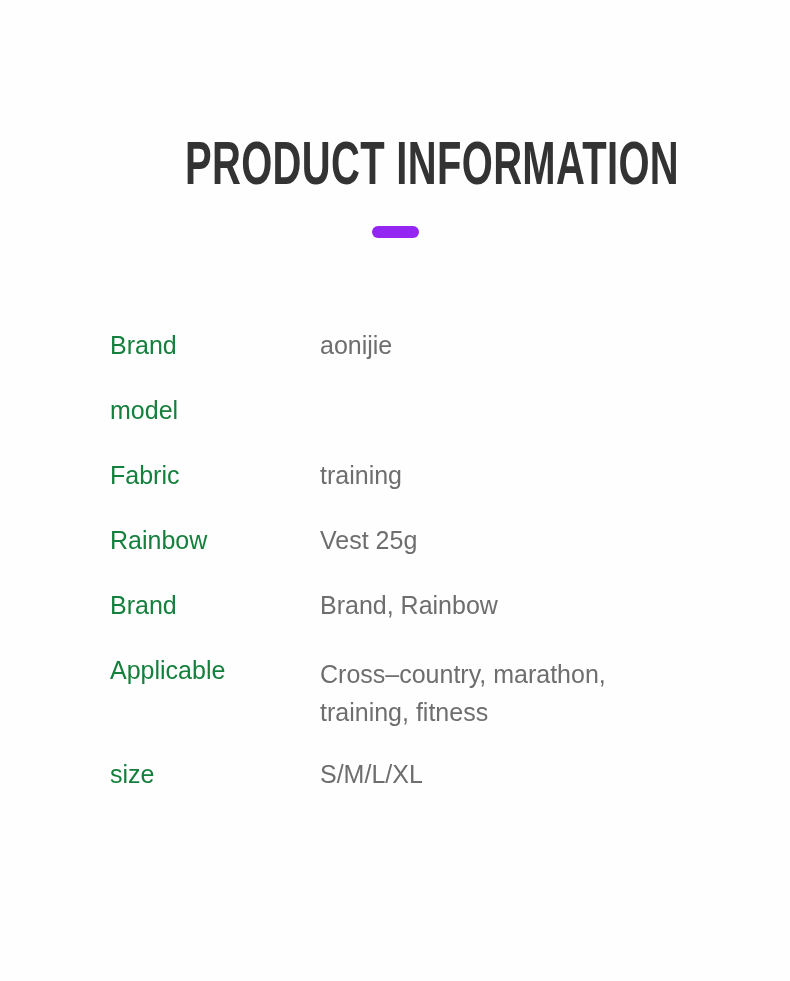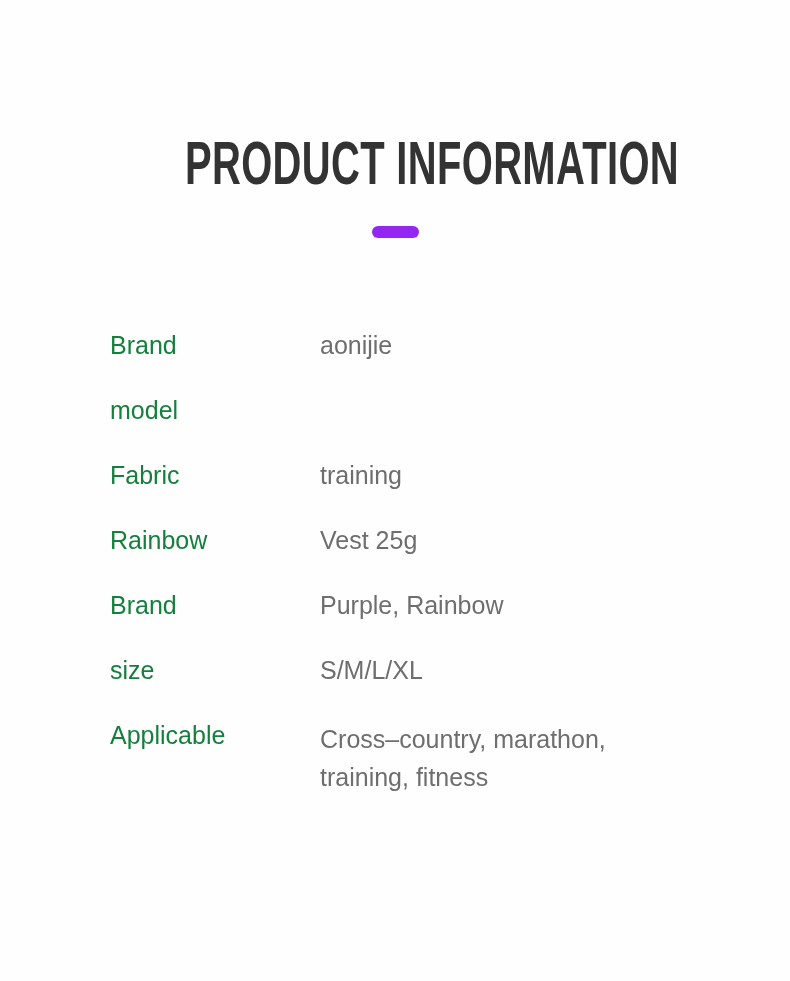--- a/index.html
+++ b/index.html
@@ -144,29 +144,29 @@
       <span class="spec-value single">training</span>
     </div>
 
     <div class="spec-row">
       <span class="spec-label">Rainbow</span>
       <span class="spec-value single">Vest 25g</span>
     </div>
 
     <div class="spec-row">
       <span class="spec-label">Brand</span>
-      <span class="spec-value single">Purple, Rainbow</span>
-    </div>
-
-    <div class="spec-row">
-      <span class="spec-label">size</span>
-      <span class="spec-value single">S/M/L/XL</span>
+      <span class="spec-value single">Brand, Rainbow</span>
     </div>
 
     <div class="spec-row tall">
       <span class="spec-label">Applicable</span>
       <span class="spec-value">Cross–country, marathon,
 training, fitness</span>
     </div>
 
+    <div class="spec-row">
+      <span class="spec-label">size</span>
+      <span class="spec-value single">S/M/L/XL</span>
+    </div>
+
   </div>
 
 </div>
 
 </body></html>

